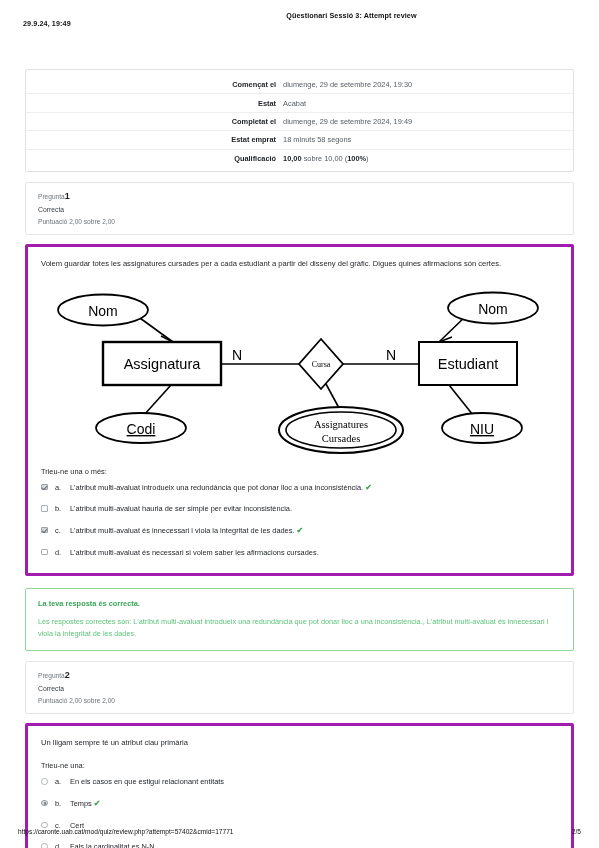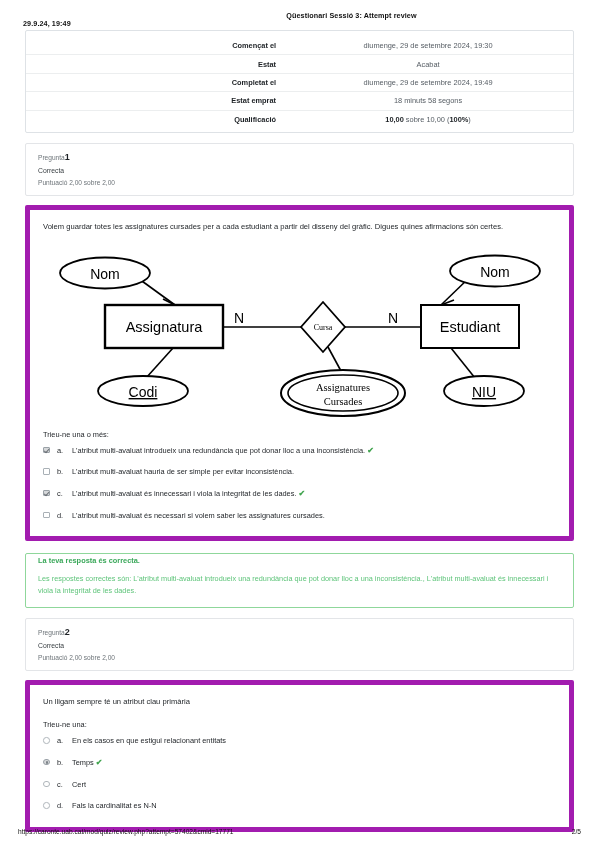--- a/index.html
+++ b/index.html
@@ -32,34 +32,35 @@
   .page{
     position:absolute; left:25px; top:30px; width:549px;
   }
 
   
   .summary-wrap{
     border:1px solid #dee2e6;
     border-radius:2px;
     background:#fff;
     padding:6px 0 4px 0;
+    margin-top:39px;
   }
   table.summary{ width:100%; border-collapse:collapse; font-size:7.4px;}
   table.summary tr{ border-bottom:1px solid #eceeef; }
   table.summary tr:last-child{ border-bottom:none; }
   table.summary th{
     width:47%;
     text-align:right;
     font-weight:bold;
     padding:4.2px 7px 4.2px 0;
     color:#1d2125;
     white-space:nowrap;
   }
   table.summary td{
-    text-align:center;
+    text-align:left;
     padding:4.2px 0 4.2px 0;
     color:#555c63;
     font-weight:normal;
   }
   table.summary td b{ color:#1d2125; }
 
   
   .q-info{
     margin-top:10px;
     border:1px solid #e3e5e8;
@@ -68,21 +69,21 @@
     padding:8px 12px 9px 12px;
   }
   .q-info .qnum{ font-size:6.6px; color:#6d7479; margin-bottom:5px;}
   .q-info .qnum b{ font-size:9px; color:#1d2125; }
   .q-info .qstate{ font-size:6.8px; color:#3a4044; margin-bottom:5px;}
   .q-info .qmark{ font-size:6.6px; color:#6d7479; }
 
   
   .q-body{
     margin-top:9px;
-    border:5px solid #a21caf;
+    border:3px solid #a21caf;
     border-radius:2px;
     background:#fff;
     padding:11px 13px 13px 13px;
   }
   .q-text{ font-size:7.6px; line-height:1.55; color:#1d2125; }
 
   
   .er-wrap{ margin:10px 0 6px 0; }
   .er-wrap svg{ display:block; }
 
@@ -119,21 +120,21 @@
   .olabel{ flex:0 0 auto; width:15px; }
   .otext{ flex:1 1 auto; }
   .tick{ color:#3fa34d; font-weight:bold; font-size:8px; margin-left:2px; }
 
   
   .feedback{
     margin-top:12px;
     border:1px solid #8fd79b;
     border-radius:2px;
     background:#ffffff;
-    padding:2px 12px 11px 12px;
+    padding:10px 12px 11px 12px;
     color:#46b363;
   }
   .fb-title{ font-size:7.4px; font-weight:bold; margin-bottom:8px; color:#3aa85a;}
   .fb-text{ font-size:7.3px; line-height:1.6; color:#5ec47a; }
 </style>
 </head>
 <body>
 
 <div class="print-header">
   <span class="ph-date">29.9.24, 19:49</span>
@@ -241,21 +242,21 @@
 
     <div class="opt">
       <span class="ctl"><span class="cbox checked"></span></span>
       <span class="olabel">c.</span>
       <span class="otext"><span>L'atribut multi-avaluat és innecessari i viola la integritat de les dades.</span><span class="tick">✔</span></span>
     </div>
 
     <div class="opt">
       <span class="ctl"><span class="cbox"></span></span>
       <span class="olabel">d.</span>
-      <span class="otext">L'atribut multi-avaluat és necessari si volem saber les assignatures cursades.</span>
+      <span class="otext">L'atribut multi-avaluat és necessari si volem saber les afirmacions cursades.</span>
     </div>
   </div>
 
   <div class="feedback">
     <div class="fb-title">La teva resposta és correcta.</div>
     <div class="fb-text">Les respostes correctes són: L'atribut multi-avaluat introdueix una redundància que pot donar lloc a una inconsistència., L'atribut multi-avaluat és innecessari i viola la integritat de les dades.</div>
   </div>
 
   <div class="q-info">
     <div class="qnum"><span>Pregunta</span><b>2</b></div>

